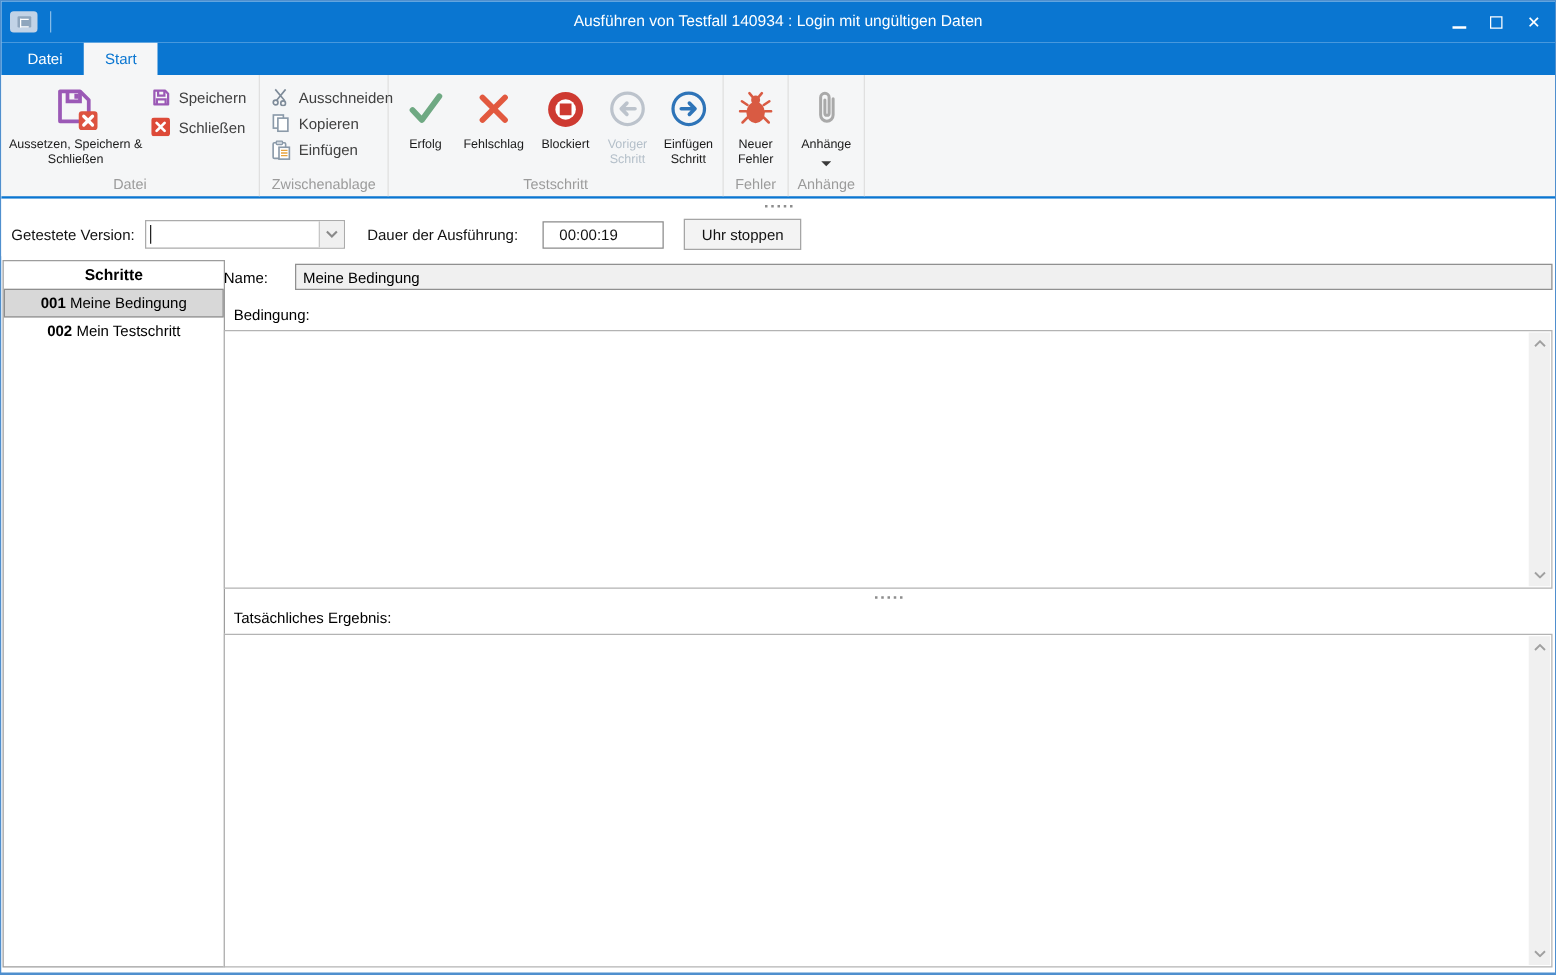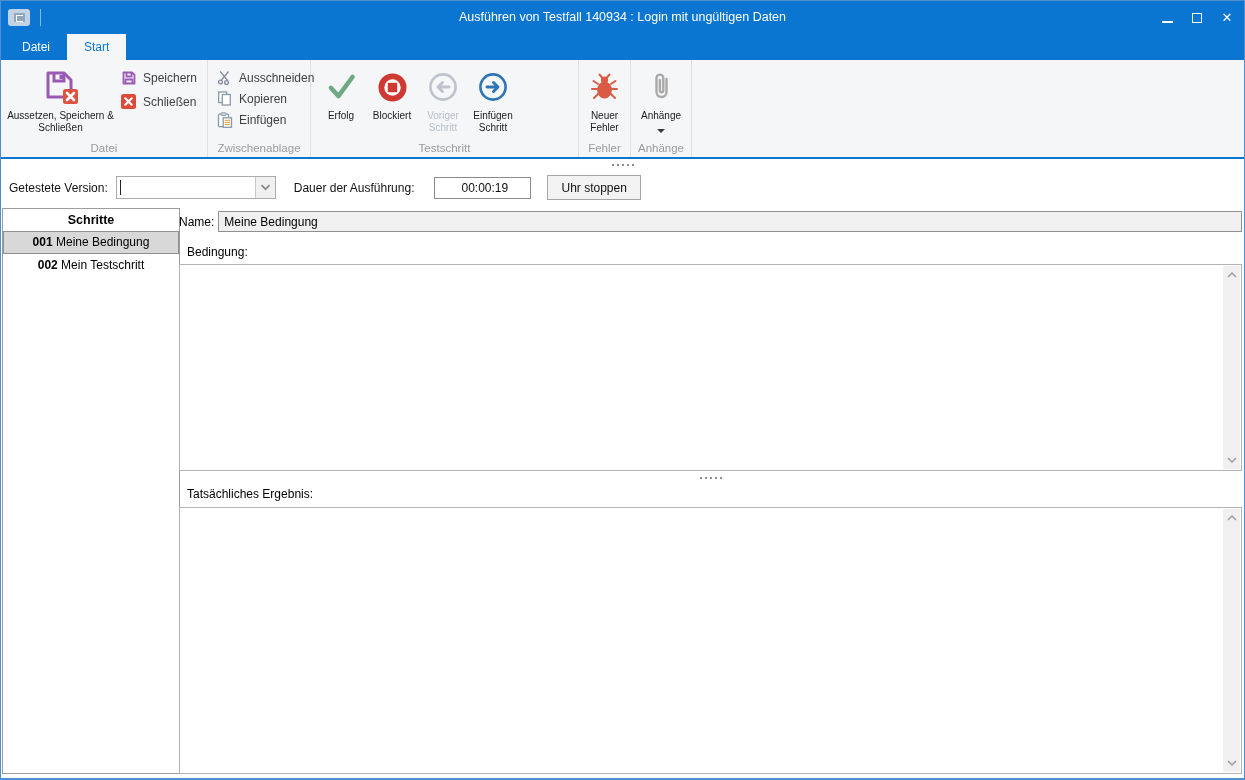--- a/index.html
+++ b/index.html
@@ -48,34 +48,34 @@
   .grip i { width:2px; height:2px; background:#8d8d8d; }
   .strip-row { position:absolute; left:8px; top:16px; display:flex; align-items:center; font-size:12px; color:#111; }
   .combobox { margin-left:8px; width:160px; height:23px; border:1px solid #ababab; background:#fff;
     display:flex; }
   .combobox .field { flex:1; position:relative; }
   .combobox .caret-line { position:absolute; left:3px; top:3px; width:1px; height:15px; background:#222; }
   .combobox .drop { width:20px; border-left:1px solid #c7c7c7; background:#f0f0f0;
     display:flex; align-items:center; justify-content:center; }
   .lbl-duration { margin-left:18px; }
   .timebox { margin-left:20px; width:97px; height:22px; border:1px solid #8a8a8a; background:#fff;
-    font-size:12px; display:flex; align-items:center; padding-left:26px; }
+    font-size:12px; display:flex; align-items:center; padding-left:12px; }
   .btn { margin-left:16px; height:25px; padding:0 13px; background:#f3f3f3; border:1px solid #a5a5a5;
     font-size:12px; display:flex; align-items:center; cursor:default; }
   
   .content { position:absolute; top:206px; left:1px; right:1px; bottom:2px; }
   .sidebar { position:absolute; left:0; top:1px; bottom:2px; width:178px;
     border:1px solid #9d9d9d; background:#fff; }
   .sidebar-header { height:22px; line-height:22px; text-align:center; font-weight:bold; font-size:12.5px; }
   .step-item { height:23px; line-height:21px; text-align:center; font-size:12px; border:1px solid transparent; cursor:default; }
   .step-item.selected { background:#d8d8d8; border-color:#8f8f8f; }
   .step-item b { font-weight:bold; }
   .main { position:absolute; left:177px; right:1px; top:0; bottom:2px; display:flex; flex-direction:column; }
   .name-row { display:flex; align-items:center; margin-top:4px; }
-  .name-row .lbl { font-size:12px; margin-right:4px; white-space:nowrap; }
+  .name-row .lbl { font-size:12px; margin-right:22px; white-space:nowrap; }
   .name-input { flex:1; height:21px; background:#f0f0f0; border:1px solid #909090;
     font-size:12px; display:flex; align-items:center; padding-left:5px; }
   .field-label { font-size:12px; margin:13px 0 5px 8px; }
   .field-label.second { margin-top:3px; margin-bottom:6px; }
   .textbox { position:relative; border:1px solid #b3b3b3; background:#fff; }
   .textbox.first { height:207px; }
   .textbox.second { flex:1; }
   .tb-text { position:absolute; left:4px; top:3px; right:22px; font-size:12px; white-space:pre-wrap; }
   .sb { position:absolute; top:1px; right:1px; bottom:1px; width:17px; background:#f0f0f0; }
   .sb .arr { position:absolute; left:0; right:0; height:16px; display:flex; align-items:center; justify-content:center; }
@@ -198,20 +198,31 @@
     <div class="rgroup" style="width:268px">
       <div class="rgroup-body" style="padding-left:6px;">
         <div class="bigbtn" style="width:48px">
           <span class="bicon">
             <svg width="31" height="28" viewBox="0 0 31 28">
               <path d="M5 15 l7.5 8 L26.5 4" fill="none" stroke="#6fa983" stroke-width="4.6" stroke-linecap="round" stroke-linejoin="round"></path>
             </svg>
           </span>
           <span>Erfolg</span>
         </div>
+        <div class="bigbtn" style="width:64px">
+          <span class="bicon">
+            <svg width="28" height="28" viewBox="0 0 28 28">
+              <g stroke="#e2593f" stroke-width="4.6" stroke-linecap="round">
+                <line x1="5" y1="5" x2="23" y2="23"></line>
+                  <line x1="23" y1="5" x2="5" y2="23"></line>
+              </g>
+            </svg>
+          </span>
+          <span>Fehlschlag</span>
+        </div>
         <div class="bigbtn" style="width:54px">
           <span class="bicon">
             <svg width="31" height="31" viewBox="0 0 31 31">
               <circle cx="15.5" cy="15.5" r="14" fill="#ce3a31"></circle>
               <circle cx="15.5" cy="15.5" r="8.2" fill="#fff"></circle>
               <rect x="10.8" y="10.8" width="9.4" height="9.4" fill="#ce3a31"></rect>
             </svg>
           </span>
           <span>Blockiert</span>
         </div>

